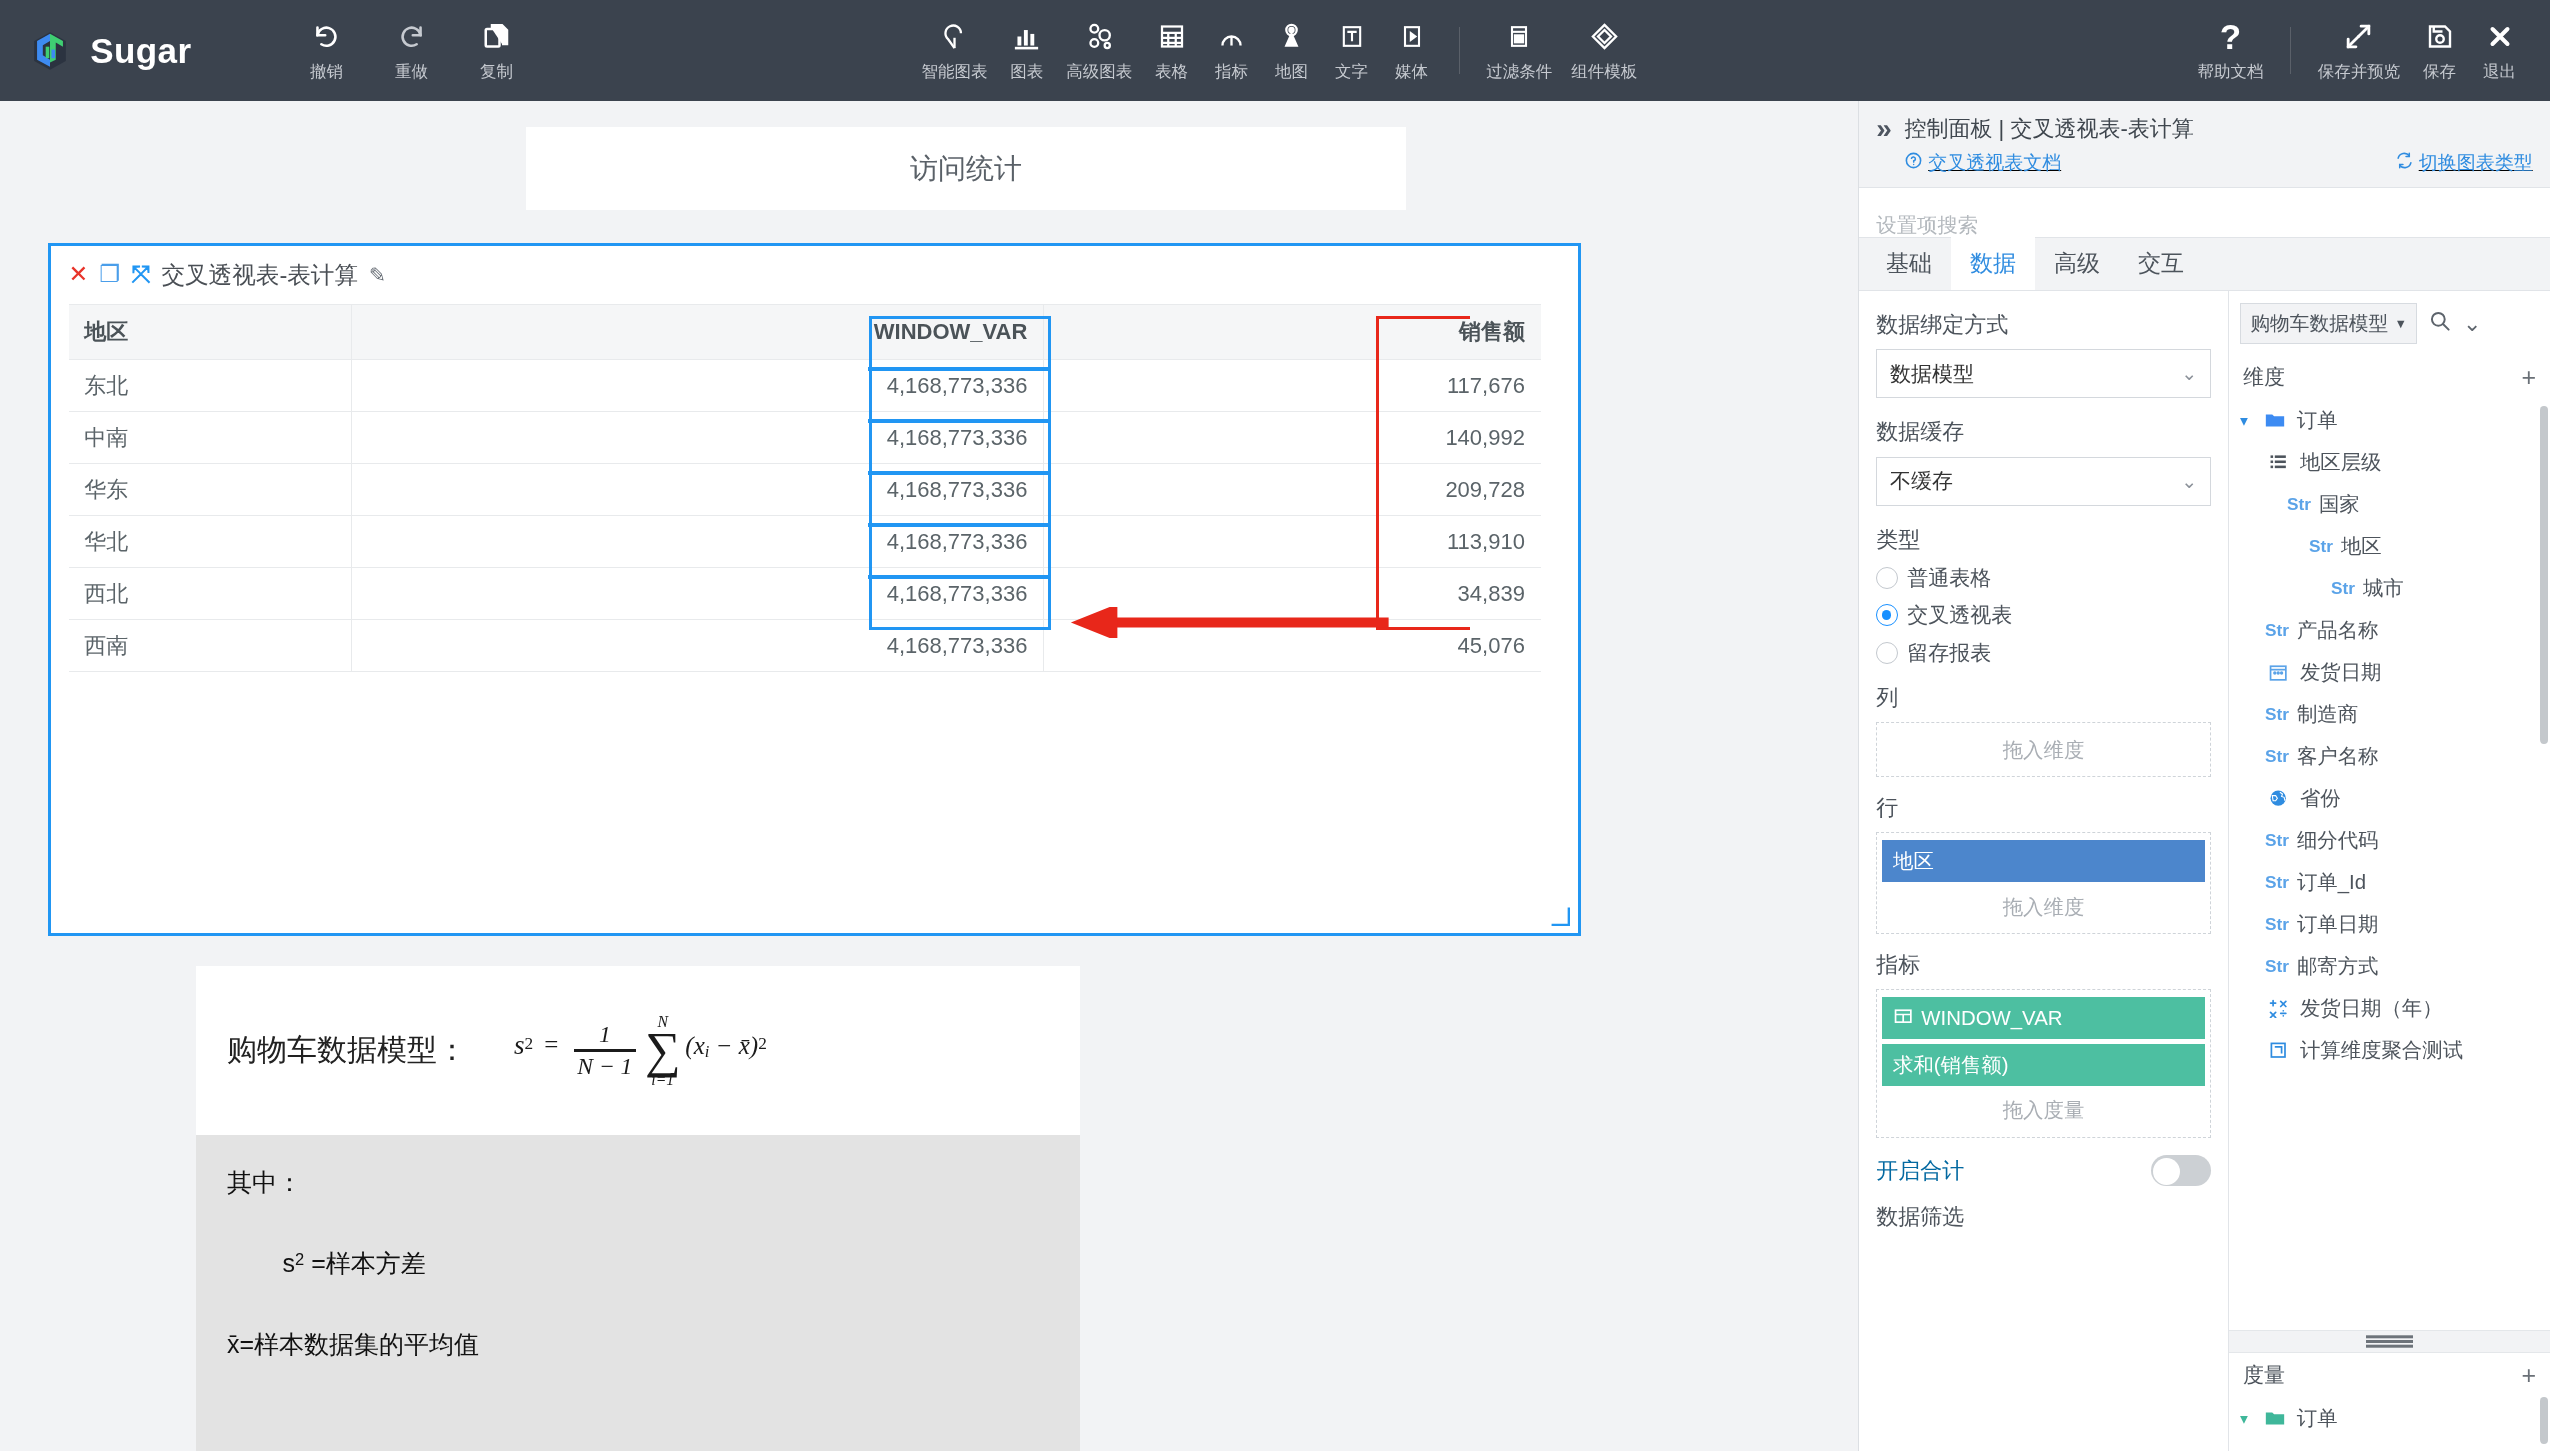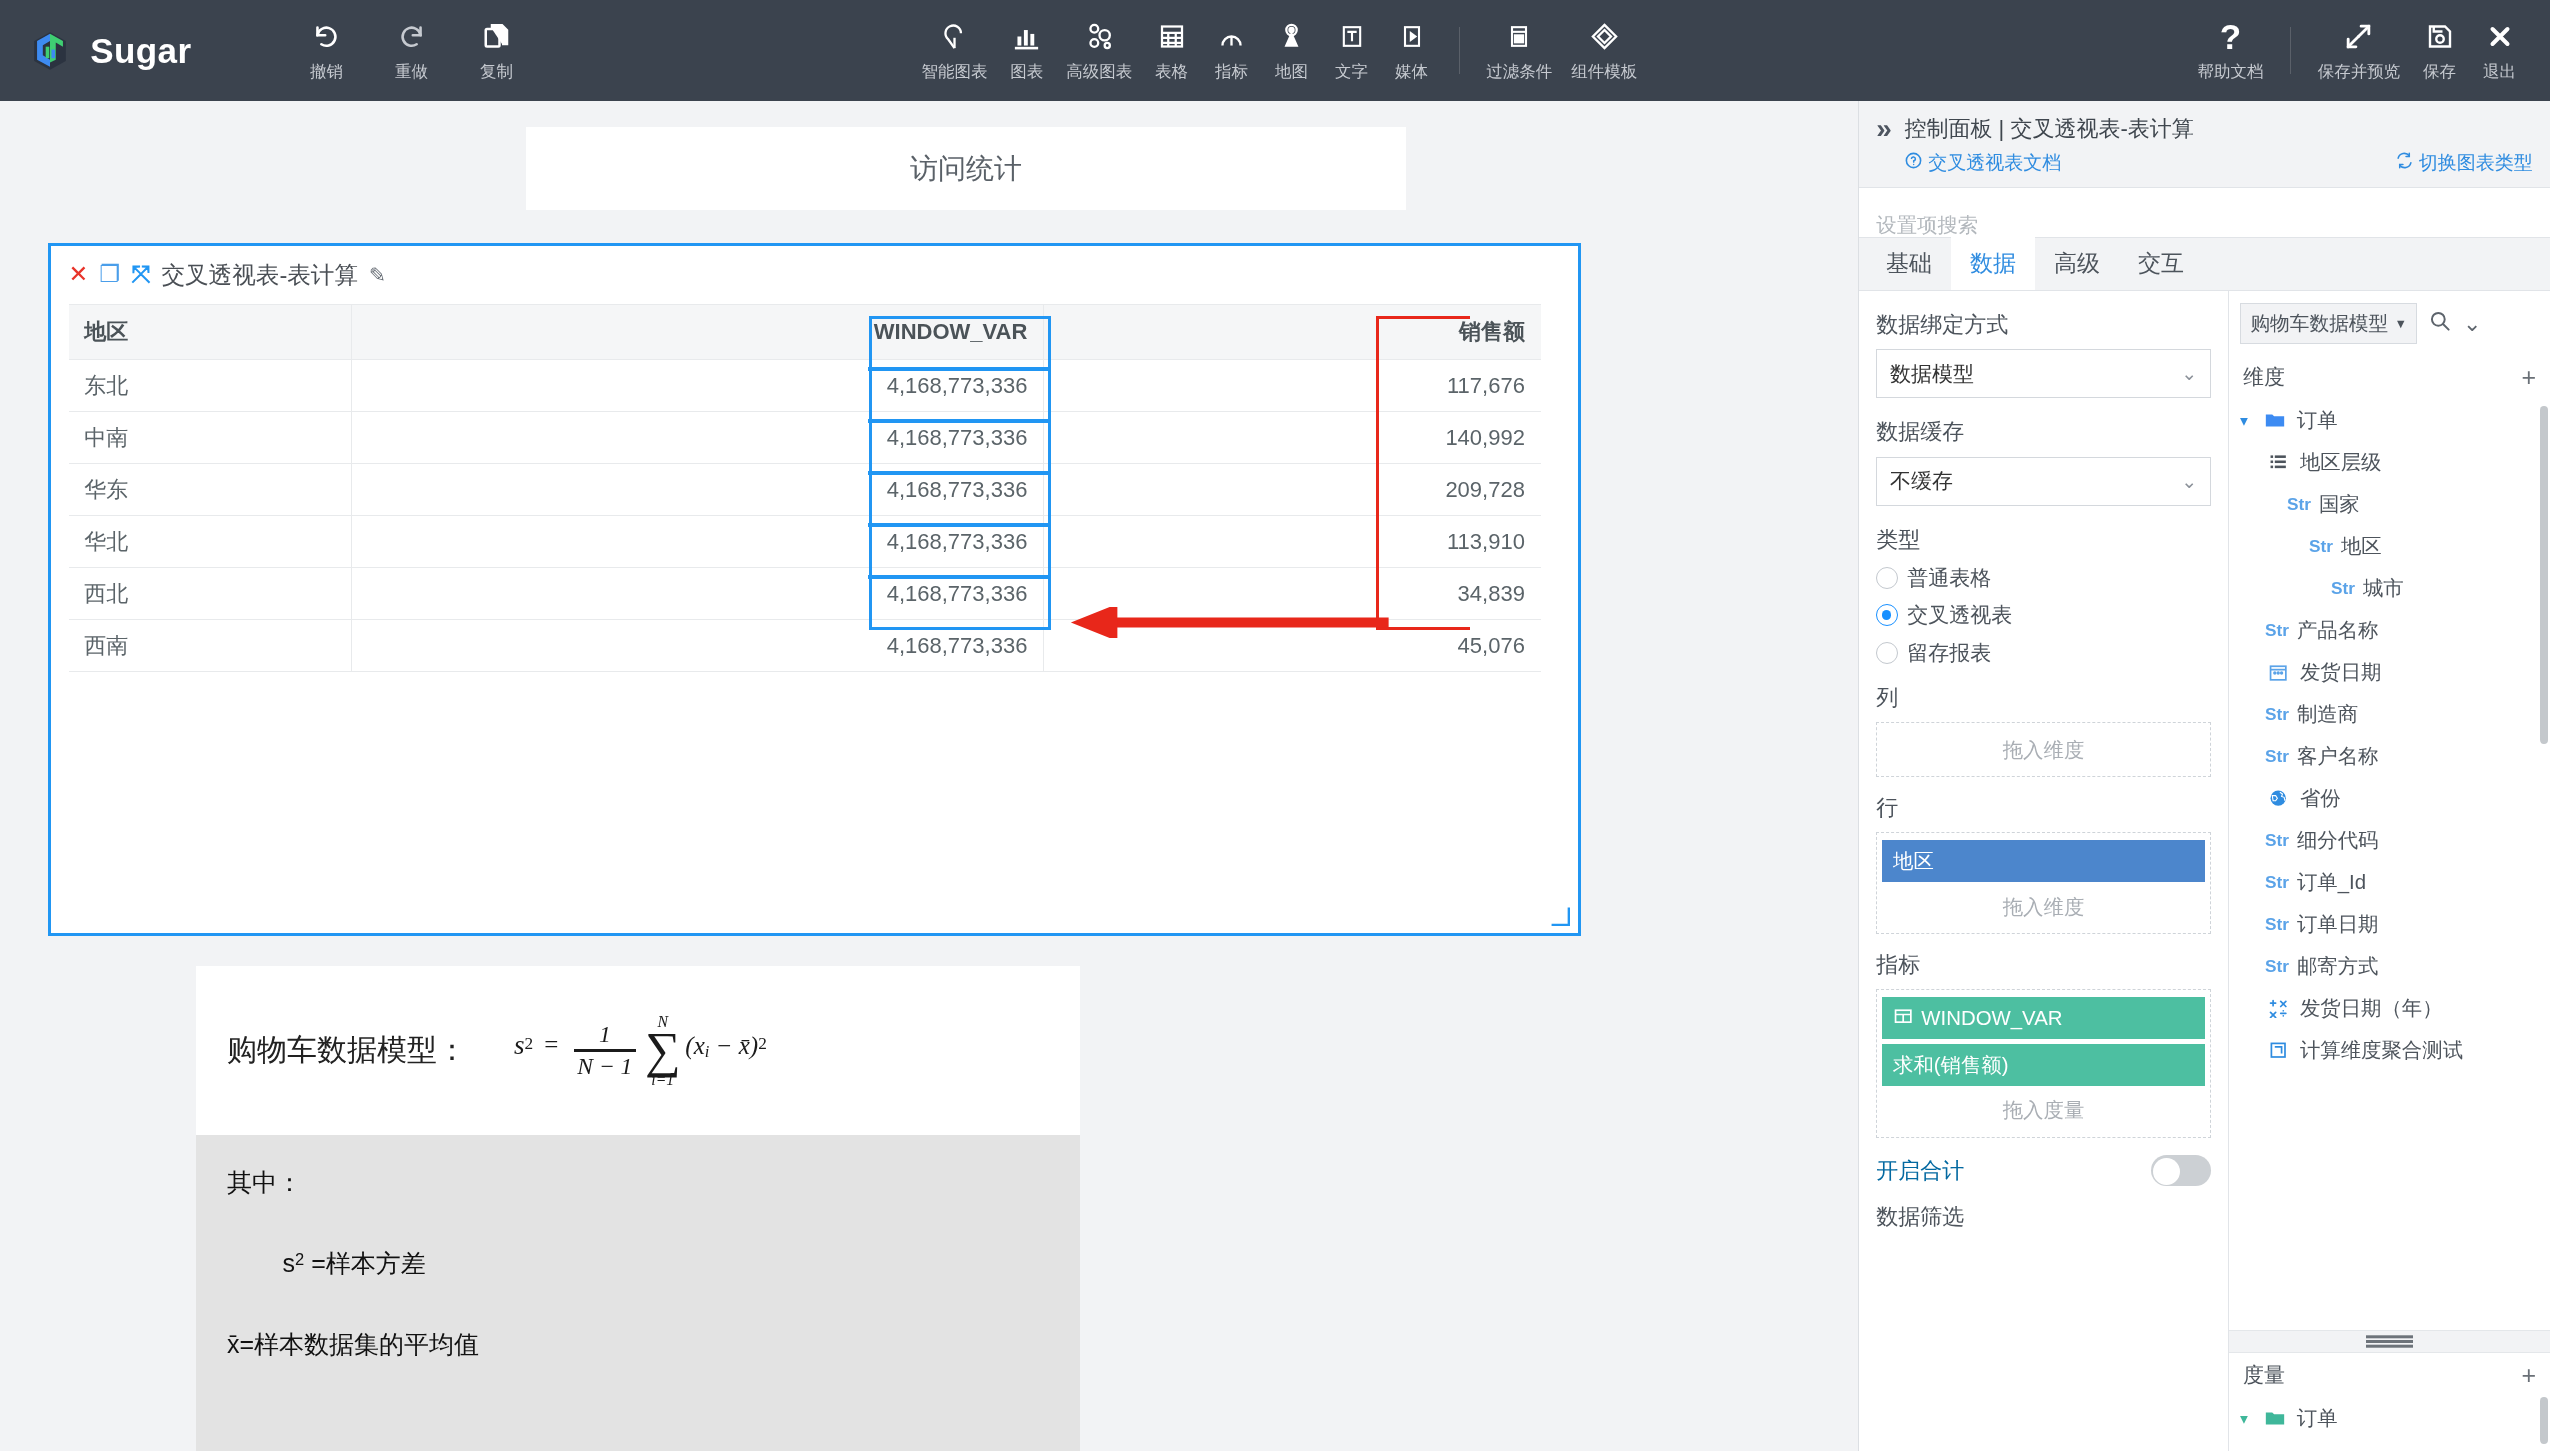--- a/index.html
+++ b/index.html
@@ -128,21 +128,21 @@
     background: #ffffff; border-left: 0.8px solid #dcdfe3;
     display: flex; flex-direction: column;
   }
   .rp-head {
     background: #f2f3f5; padding: 12.6px 17.3px 11px 17.3px; border-bottom: 0.8px solid #e1e4e8;
     display: flex; gap: 12.6px; align-items: flex-start;
   }
   .rp-collapse { color: #4e5560; font-size: 28px; font-weight: bold; cursor: pointer; line-height: 1.1; }
   .rp-head-body { flex: 1; }
   .rp-breadcrumb { font-size: 22px; color: #3f464e; margin-bottom: 6.3px; }
-  .rp-sub { display: flex; align-items: center; justify-content: space-between; }
+  .rp-sub { display: flex; align-items: center; justify-content: space-between; text-decoration: underline; }
   .rp-doclink { font-size: 19px; color: #2f8ce0; cursor: pointer; display: flex; align-items: center; gap: 4.7px; }
   .rp-switch { font-size: 19px; color: #2f8ce0; cursor: pointer; display: flex; align-items: center; gap: 4.7px; }
 
   .rp-search {
     height: 50px; border-bottom: 0.8px solid #e1e4e8; display: flex; align-items: flex-end;
     padding: 0 17.3px;
   }
   .rp-search input {
     width: 100%; border: none; outline: none; font-size: 20.4px; color: #333;
     font-family: inherit; background: transparent;

